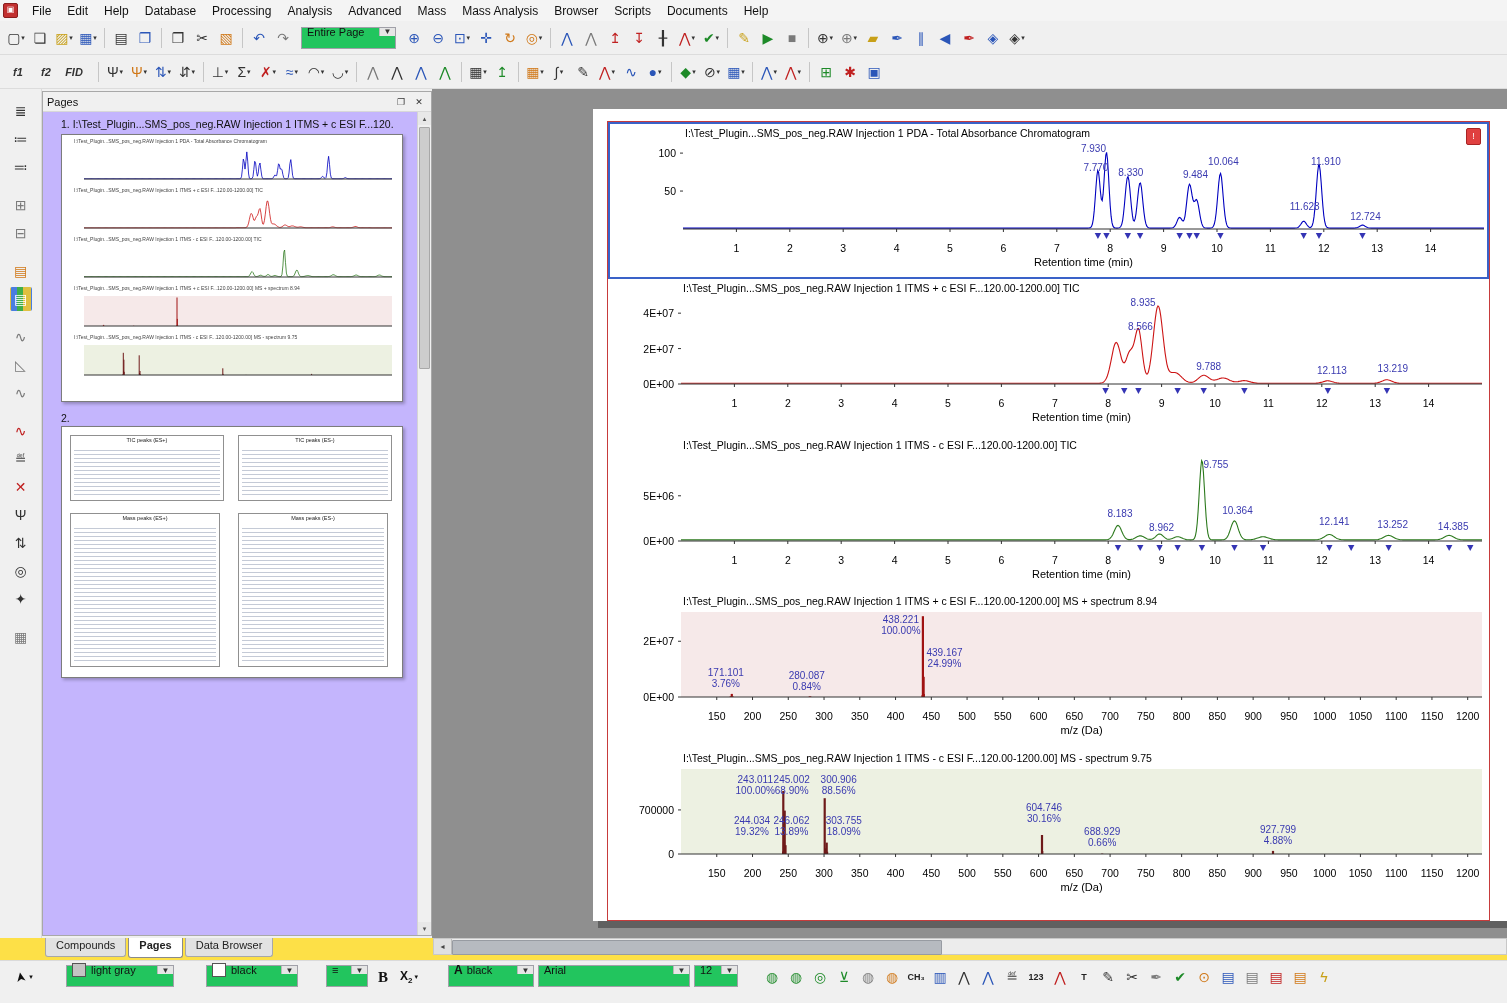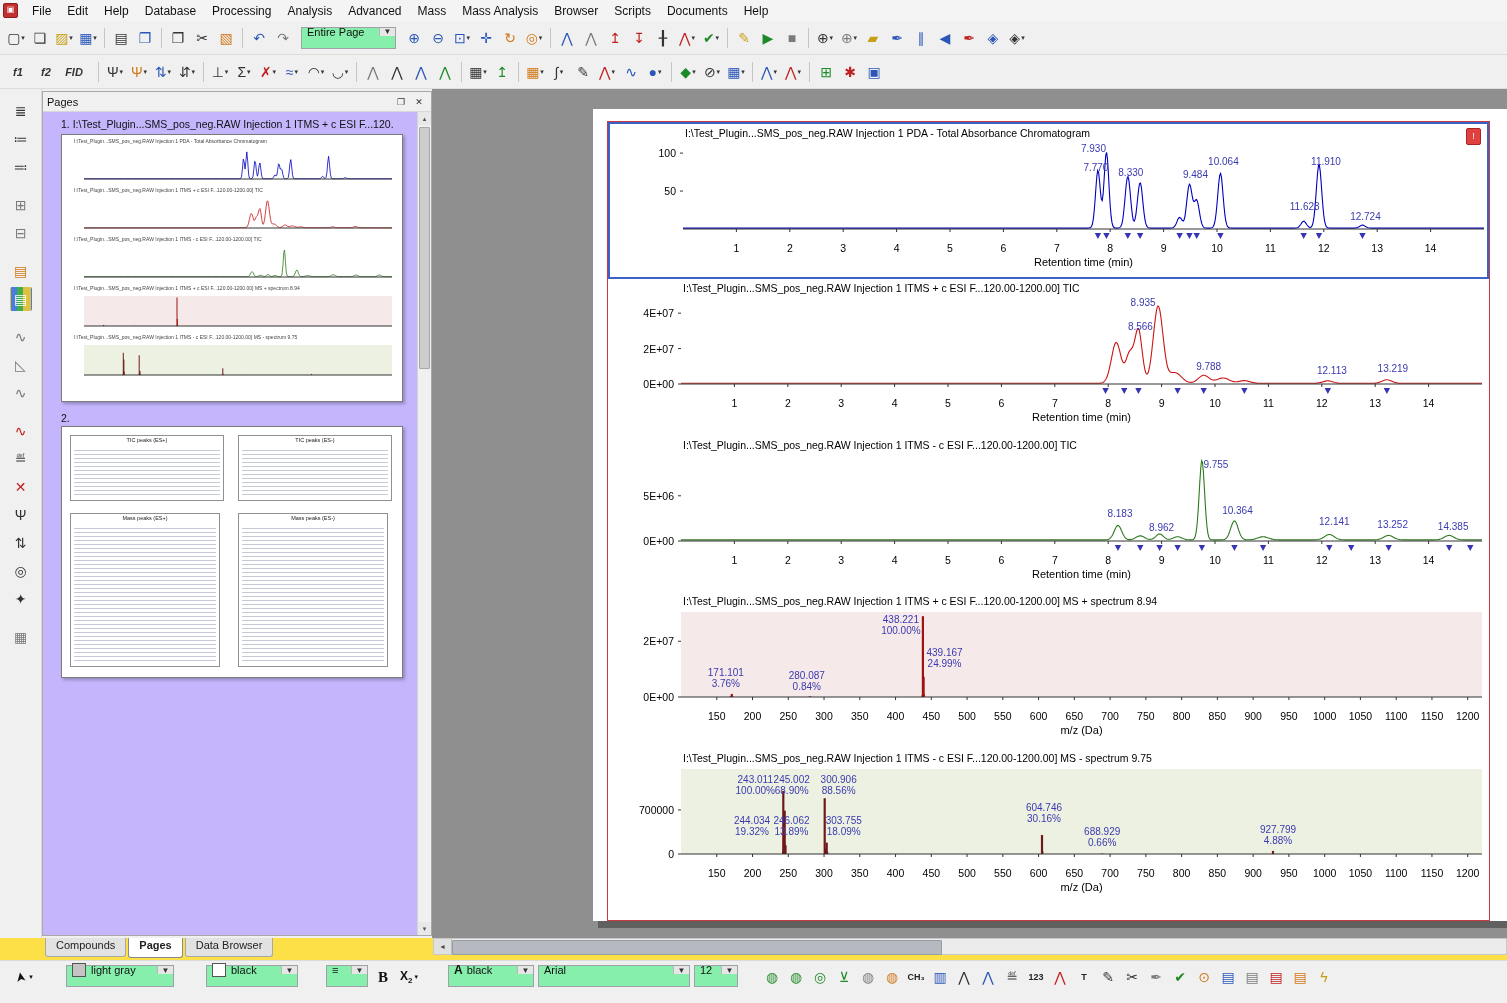--- a/index.html
+++ b/index.html
@@ -16,21 +16,21 @@
            padding-left:4px;box-sizing:border-box;border-bottom:1px solid #dcdcdc;}
   .tb1{top:21px;} .tb2{top:55px;}
   .tbi{display:inline-flex;align-items:center;justify-content:center;min-width:20px;height:22px;margin:0 1px;
        font-size:14px;border:1px solid transparent;border-radius:2px;background:transparent;cursor:default;position:relative;}
   .tbi .dd{font-size:7px;color:#333;margin-left:1px;}
   .tsep{display:inline-block;width:1px;height:20px;background:#c6c6c6;margin:0 4px;}
   .c-blue{color:#2b56b8;} .c-red{color:#c02020;} .c-green{color:#1d8a28;} .c-or{color:#d07818;}
   .c-gray{color:#7a7a7a;} .c-yel{color:#c8a018;} .c-dark{color:#333;}
   .txt{font-size:9px;font-weight:bold;color:#222;}
   .rainbow{background:linear-gradient(90deg,#4a7de0 30%,#3fae4a 30% 60%,#e0c040 60%);color:#fff;}
-  .combo{height:22px;border:1px solid #a0a0a8;background:#86efac;display:inline-flex;align-items:center;
+  .combo{height:22px;border:1px solid #a0a0a8;background:#22c55e;display:inline-flex;align-items:center;
          font-size:11px;padding:0 0 12px 5px;margin:0 2px;box-sizing:border-box;cursor:default;}
   .combo .cval{white-space:nowrap;overflow:hidden;flex:1;}
   .combo .arr{width:15px;align-self:stretch;background:#e6e6e6;border-left:1px solid #b8b8b8;display:flex;
               align-items:center;justify-content:center;font-size:8px;color:#333;margin-left:5px;}
   .fbtn{display:inline-flex;align-items:center;justify-content:center;min-width:24px;height:22px;margin:12px 1px;
         border:1px solid transparent;border-radius:2px;font-size:11px;font-style:italic;font-weight:bold;color:#333;}
   
   .workspace{position:absolute;left:0;top:89px;width:100%;height:849px;background:#f0f0f0;}
   .left-toolbar{position:absolute;left:0;top:0;width:42px;height:100%;background:#f0f0f0;border-right:1px solid #dadada;
                 display:flex;flex-direction:column;align-items:center;padding-top:8px;box-sizing:border-box;}

